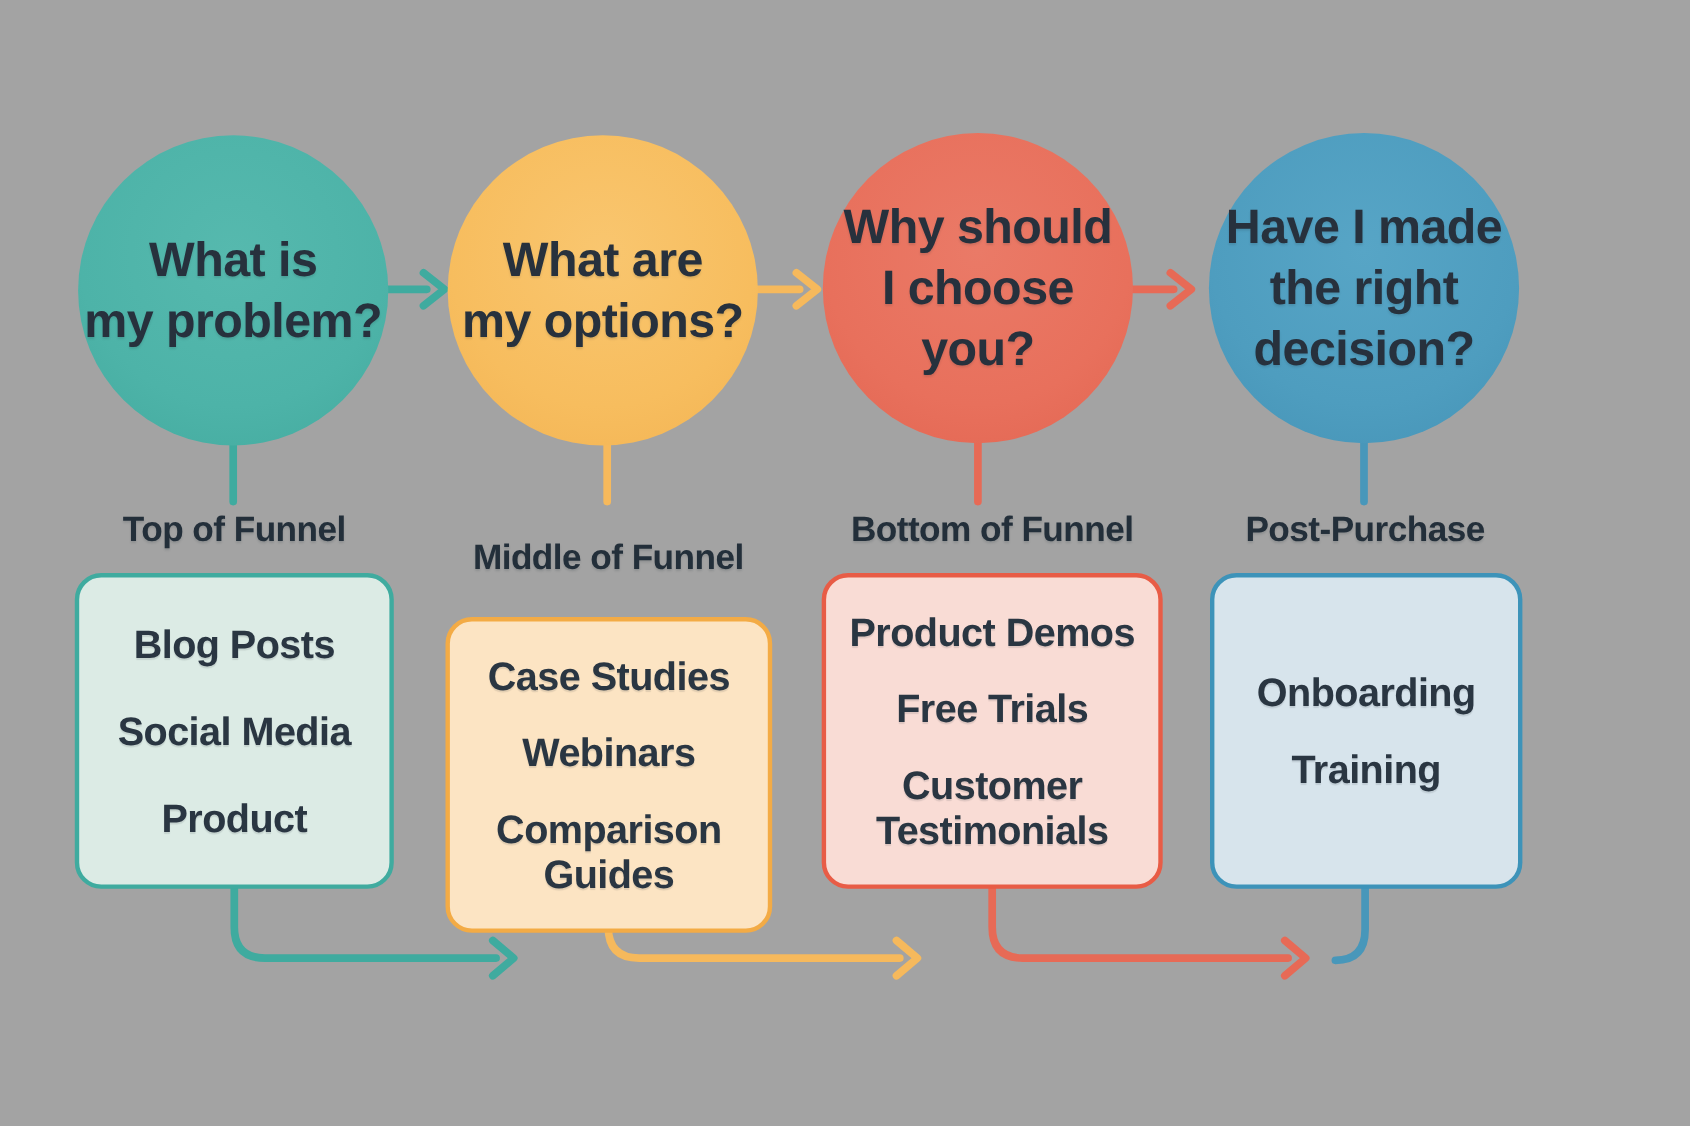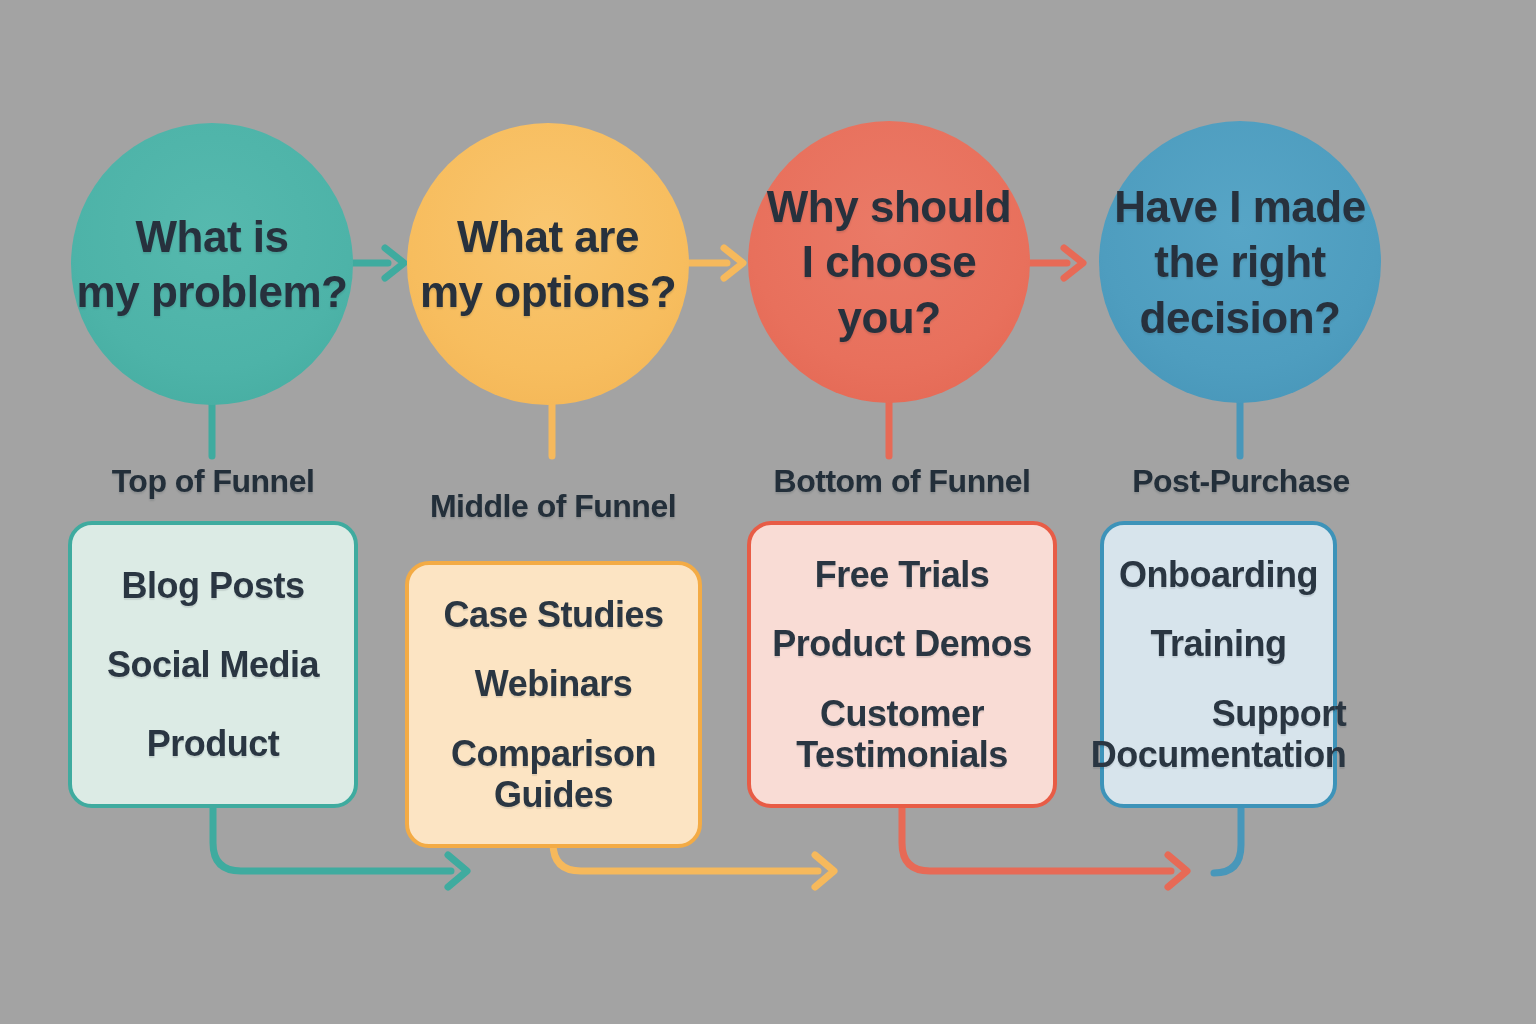--- a/index.html
+++ b/index.html
@@ -124,32 +124,30 @@
 Guides</div>
   </div>
 
   <div class="circle c-red" style="left:748px;top:121px;">
     <div class="question">Why should
 I choose
 you?</div>
   </div>
   <h2 class="stage-label" style="left:722px;top:463px;">Bottom of Funnel</h2>
   <div class="box b-red gap-tight" style="left:747px;top:521px;width:310px;height:287px;">
+    <div class="item">Product Demos</div>
     <div class="item">Free Trials</div>
-    <div class="item">Product Demos</div>
     <div class="item">Customer
 Testimonials</div>
   </div>
 
   <div class="circle c-blue" style="left:1099px;top:121px;">
     <div class="question">Have I made
 the right
 decision?</div>
   </div>
   <h2 class="stage-label" style="left:1061px;top:463px;">Post-Purchase</h2>
-  <div class="box b-blue gap-tight" style="left:1100px;top:521px;width:237px;height:287px;text-align:right;">
+  <div class="box b-blue gap-tight" style="left:1100px;top:521px;width:284px;height:287px;">
     <div class="item">Onboarding</div>
     <div class="item">Training</div>
-    <div class="item">Support
-Documentation</div>
   </div>
 
 </div>
 
 </body></html>

